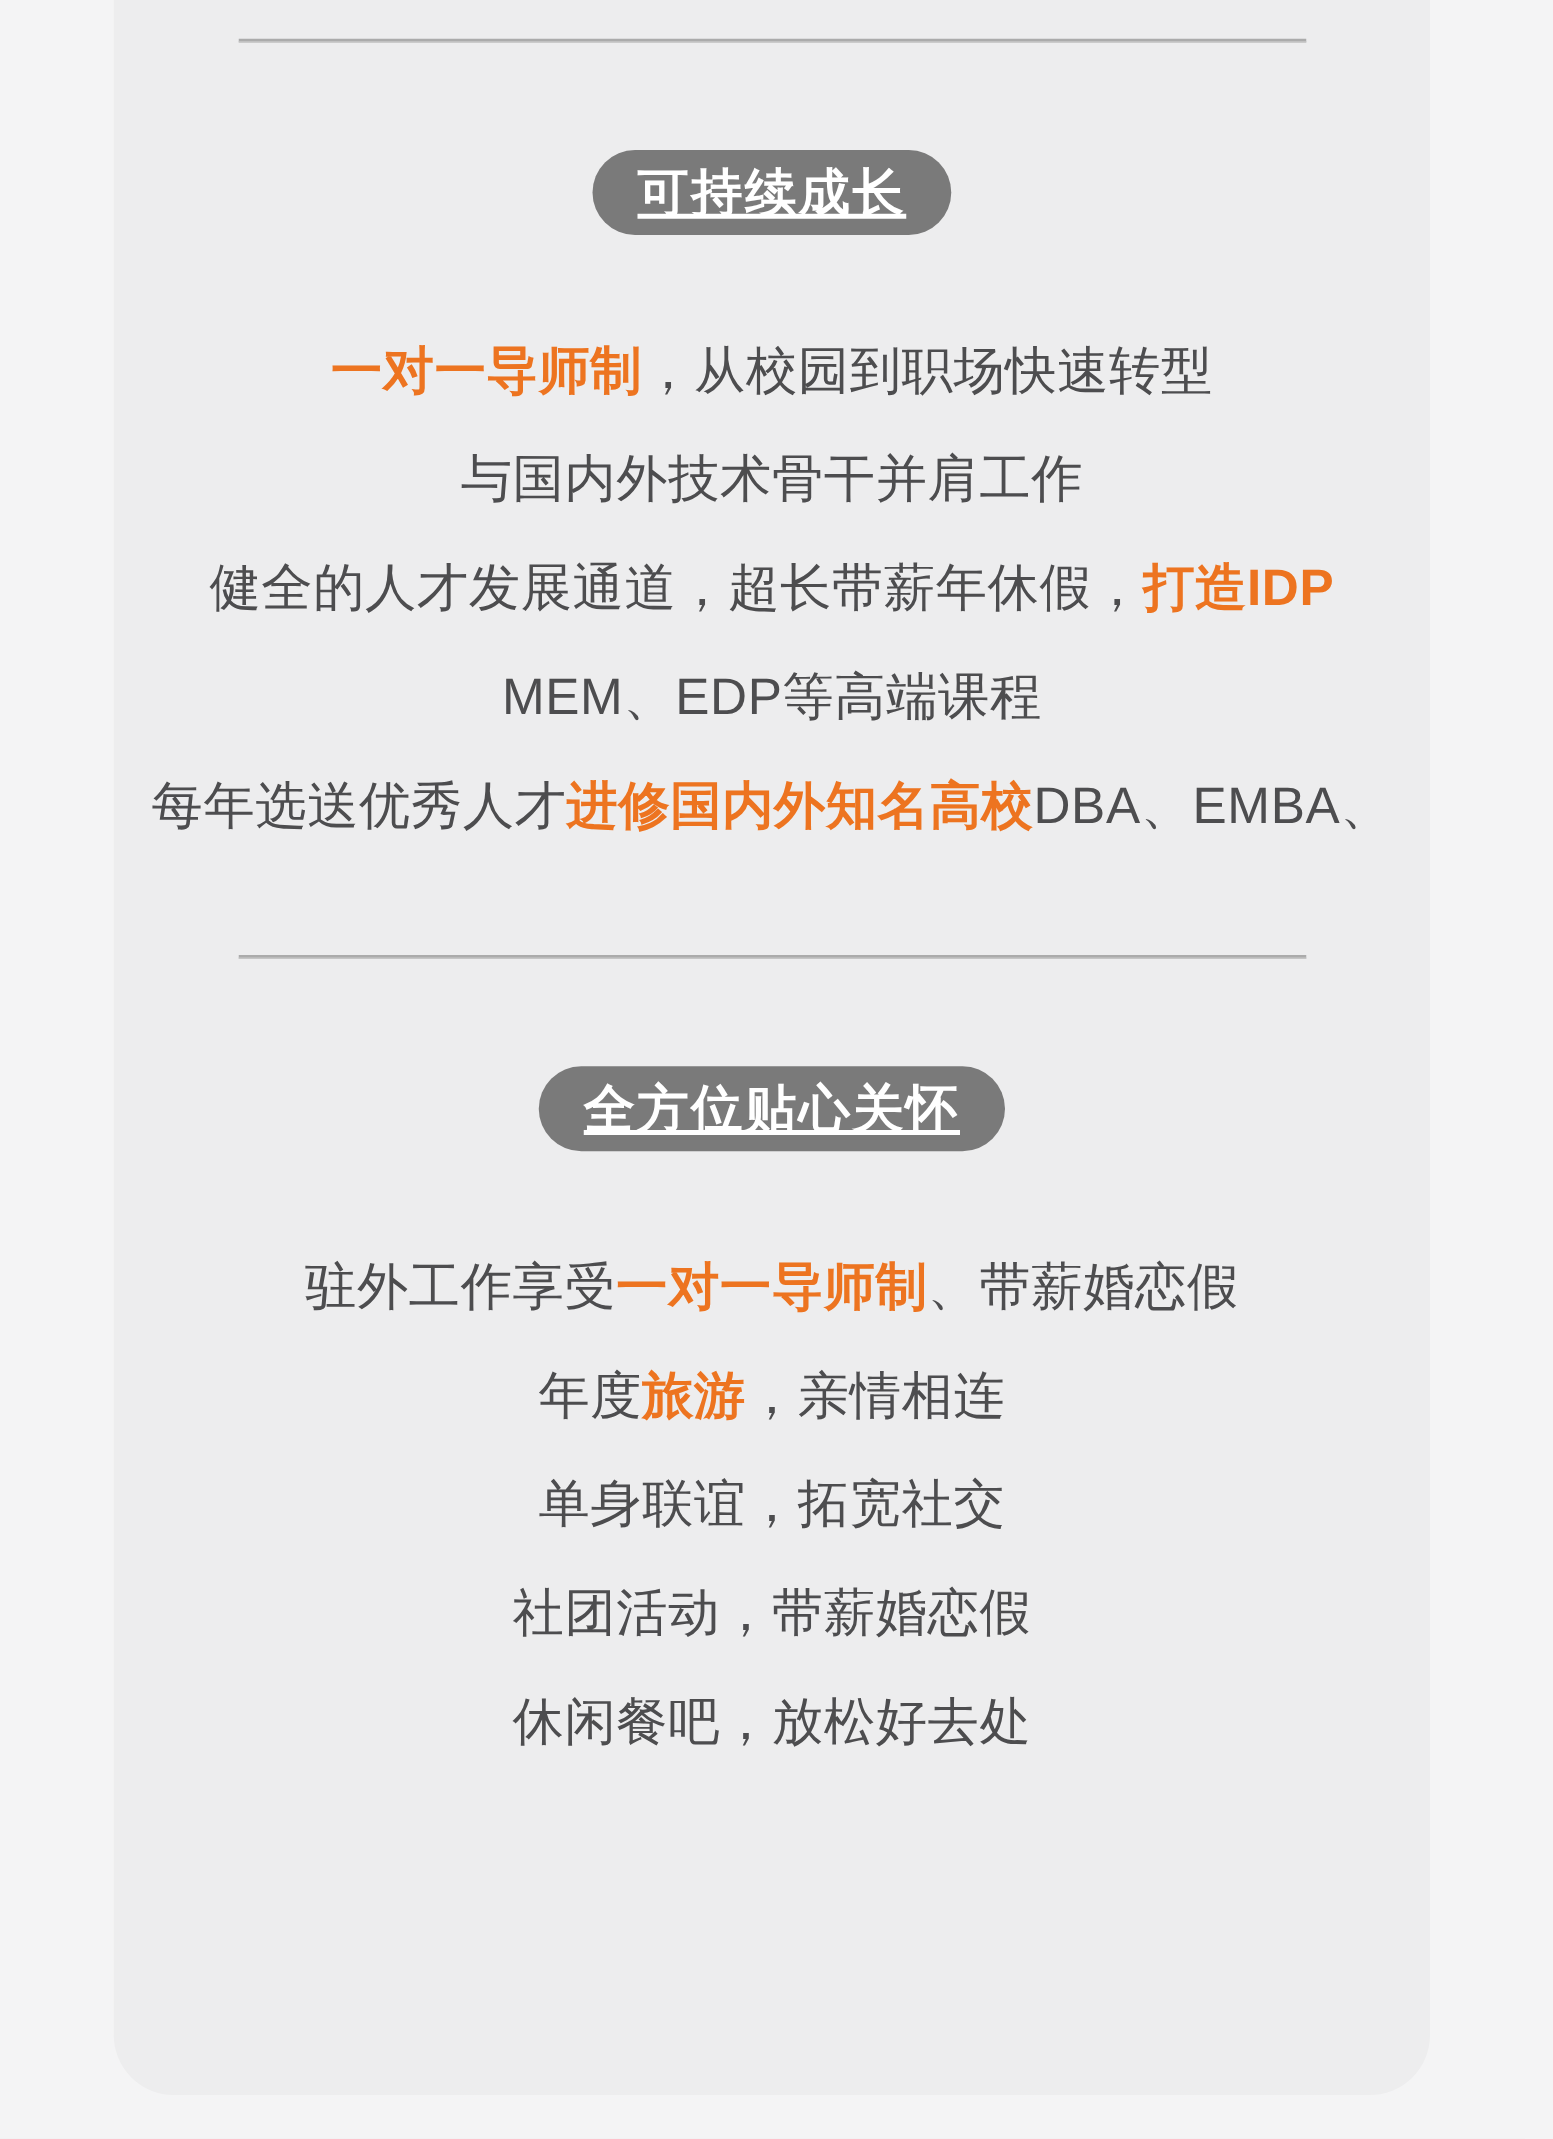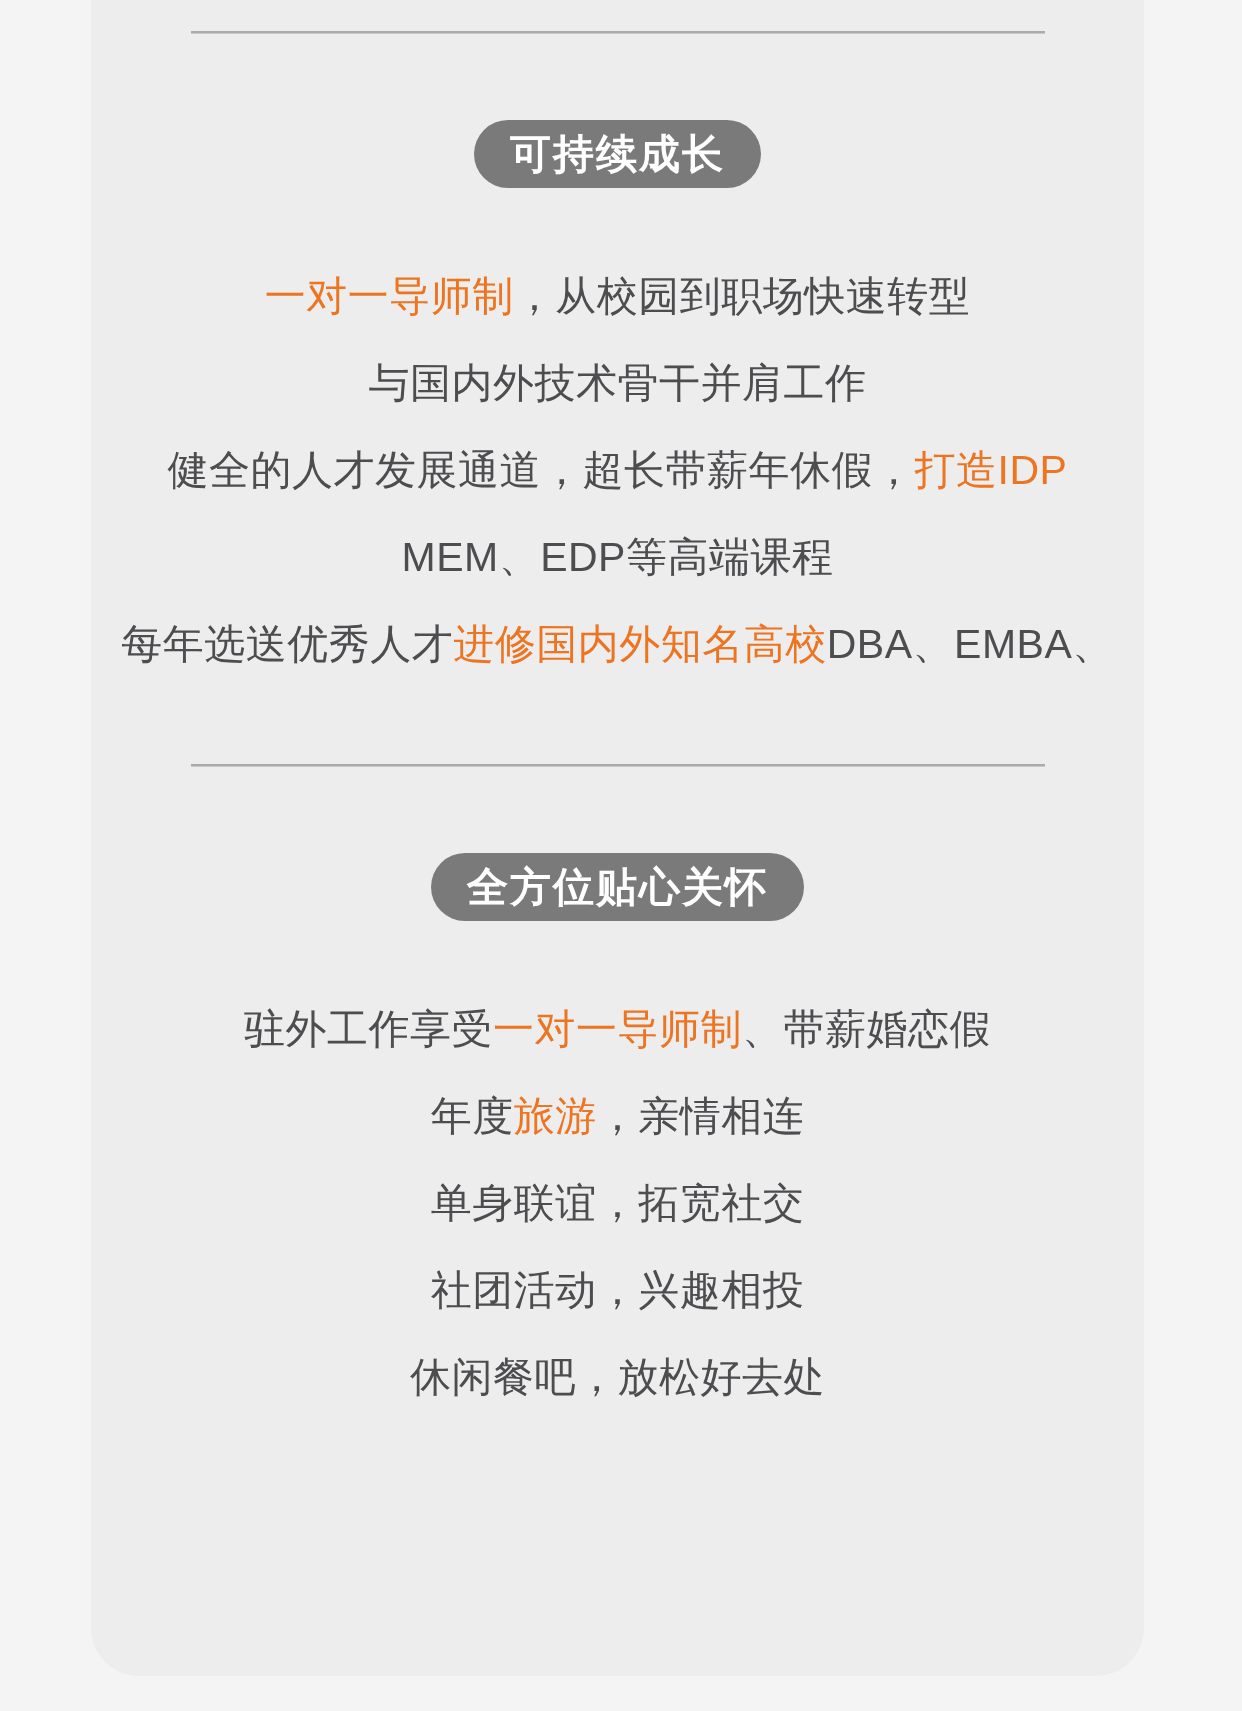--- a/index.html
+++ b/index.html
@@ -43,33 +43,34 @@
     width: max-content;
     margin: 86px auto 0;
     height: 68px; line-height: 68px;
     padding: 0 36px;
     border-radius: 34px;
     background: var(--badge-bg);
     color: var(--badge-text);
     font-size: 41px;
     font-weight: 700;
     letter-spacing: 2px;
+    text-decoration: underline;
   }
   .line {
     margin: 43px 0 0;
     text-align: center;
     font-size: 41px;
     line-height: 44px;
     color: var(--text);
     letter-spacing: 0.5px;
   }
   .lines .line:first-child { margin-top: 86px; }
   .hl {
     color: var(--accent);
-    font-weight: 400;
+    font-weight: 700;
   }
 </style>
 </head>
 <body>
 
 <div class="card">
   <div id="sections">
   <section class="section">
     <hr class="divider">
     <div class="badge">可持续成长</div>
@@ -91,19 +92,19 @@
     <hr class="divider">
     <div class="badge">全方位贴心关怀</div>
     <div class="lines">
   <p class="line"><span class="plain">驻外工作享受</span><span class="hl">一对一导师制</span><span class="plain">、带薪婚恋假</span></p>
 
 
   <p class="line"><span class="plain">年度</span><span class="hl">旅游</span><span class="plain">，亲情相连</span></p>
 
   <p class="line"><span class="plain">单身联谊，拓宽社交</span></p>
 
-  <p class="line"><span class="plain">社团活动，兴趣相投</span></p>
+  <p class="line"><span class="plain">社团活动，带薪婚恋假</span></p>
 
   <p class="line"><span class="plain">休闲餐吧，放松好去处</span></p>
 </div>
   </section>
 </div>
 </div>
 
 </body></html>

